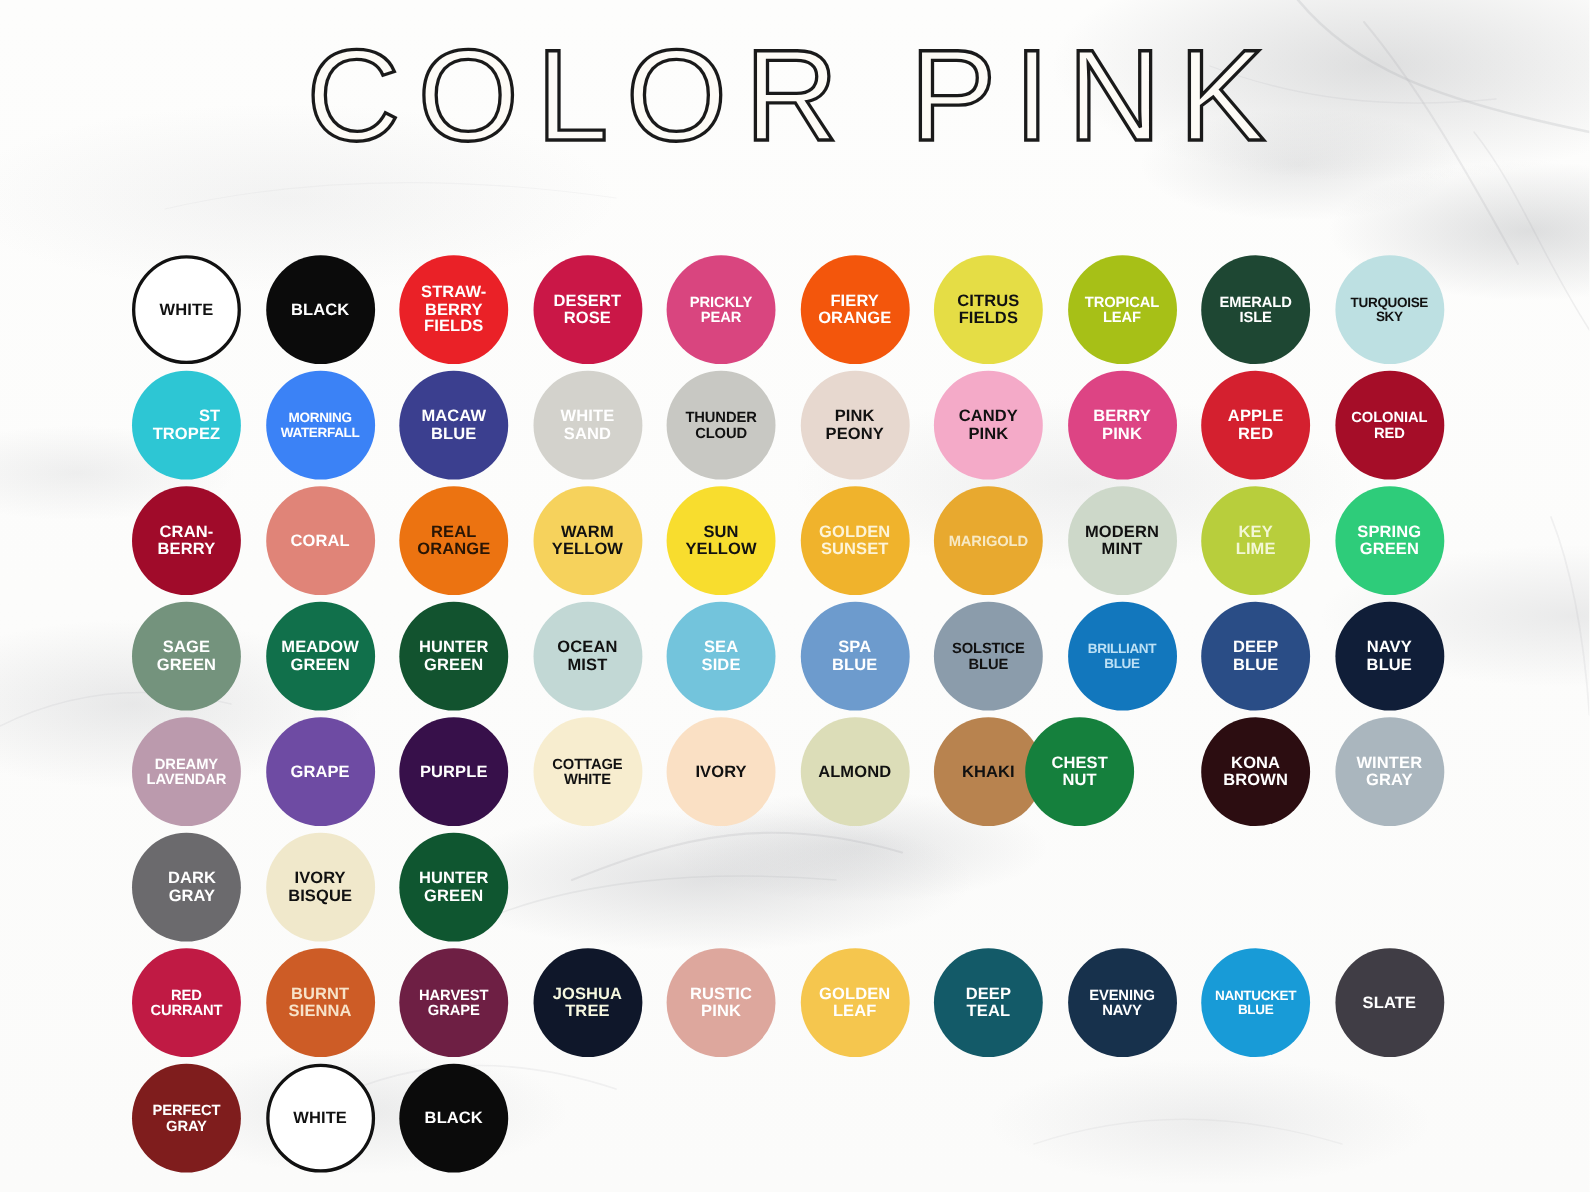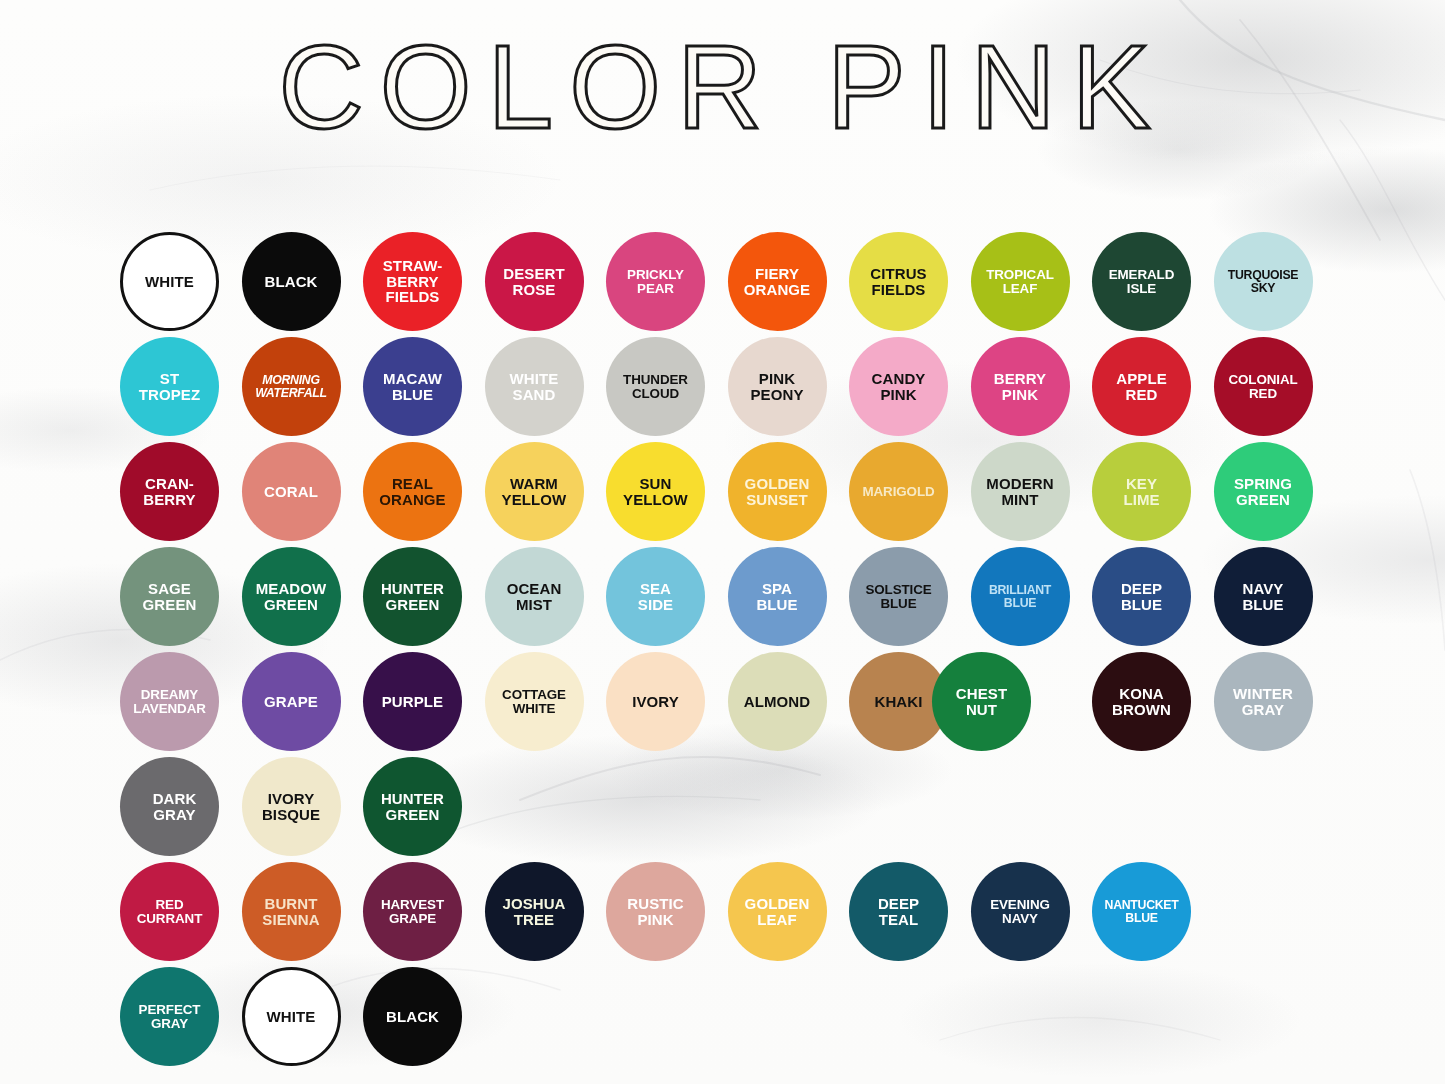--- a/index.html
+++ b/index.html
@@ -146,23 +146,23 @@
       </div>
       <div class="swatch" title="EMERALD ISLE" style="left: 972px; background: rgb(30, 71, 51);">
         <div class="swatch-label sm" style="color: rgb(255, 255, 255);">EMERALD<br>ISLE</div>
       </div>
       <div class="swatch" title="TURQUOISE SKY" style="left: 1093.5px; background: rgb(189, 224, 226);">
         <div class="swatch-label xs" style="color: rgb(17, 17, 17);">TURQUOISE<br>SKY</div>
       </div>
     </div>
     <div class="swatch-row" style="height: 105px;">
       <div class="swatch" title="ST TROPEZ" style="left: 0px; background: rgb(45, 198, 212);">
-        <div class="swatch-label" style="color: rgb(255, 255, 255);">ST<br>TROPEZ</div>
-      </div>
-      <div class="swatch" title="MORNING WATERFALL" style="left: 121.5px; background: #c2410c; font-style: italic;">
+        <div class="swatch-label" style="color: rgb(255, 255, 255); text-align: right;">ST<br>TROPEZ</div>
+      </div>
+      <div class="swatch" title="MORNING WATERFALL" style="left: 121.5px; background: #3b82f6;">
         <div class="swatch-label xs" style="color: rgb(255, 255, 255);">MORNING<br>WATERFALL</div>
       </div>
       <div class="swatch" title="MACAW BLUE" style="left: 243px; background: rgb(59, 63, 143);">
         <div class="swatch-label" style="color: rgb(255, 255, 255); text-align: center;">MACAW<br>BLUE</div>
       </div>
       <div class="swatch" title="WHITE SAND" style="left: 364.5px; background: rgb(211, 210, 204);">
         <div class="swatch-label" style="color: rgb(255, 255, 255);">WHITE<br>SAND</div>
       </div>
       <div class="swatch" title="THUNDER CLOUD" style="left: 486px; background: rgb(200, 200, 195);">
         <div class="swatch-label sm" style="color: rgb(17, 17, 17);">THUNDER<br>CLOUD</div>
@@ -311,23 +311,26 @@
       </div>
       <div class="swatch" title="DEEP TEAL" style="left: 729px; background: rgb(19, 90, 104);">
         <div class="swatch-label" style="color: rgb(255, 255, 255);">DEEP<br>TEAL</div>
       </div>
       <div class="swatch" title="EVENING NAVY" style="left: 850.5px; background: rgb(23, 49, 76);">
         <div class="swatch-label sm" style="color: rgb(255, 255, 255);">EVENING<br>NAVY</div>
       </div>
       <div class="swatch" title="NANTUCKET BLUE" style="left: 972px; background: rgb(24, 155, 215);">
         <div class="swatch-label xs" style="color: rgb(255, 255, 255);">NANTUCKET<br>BLUE</div>
       </div>
-    </div>
-    <div class="swatch-row" style="height: 105px;">
-      <div class="swatch" title="PERFECT GRAY" style="left: 0px; background: #0f766e; justify-content: center;">
+      <div class="swatch" title="SLATE" style="left: 1093.5px; background: rgb(64, 61, 69);">
+        <div class="swatch-label" style="color: rgb(255, 255, 255);">SLATE</div>
+      </div>
+    </div>
+    <div class="swatch-row" style="height: 105px;">
+      <div class="swatch" title="PERFECT GRAY" style="left: 0px; background: #7f1d1d; justify-content: center;">
         <div class="swatch-label sm" style="color: rgb(255, 255, 255);">PERFECT<br>GRAY</div>
       </div>
       <div class="swatch outlined" title="WHITE" style="left: 121.5px; background: rgb(255, 255, 255);">
         <div class="swatch-label" style="color: rgb(17, 17, 17);">WHITE</div>
       </div>
       <div class="swatch" title="BLACK" style="left: 243px; background: rgb(11, 11, 11);">
         <div class="swatch-label" style="color: rgb(255, 255, 255);">BLACK</div>
       </div>
     </div>
   </div>

